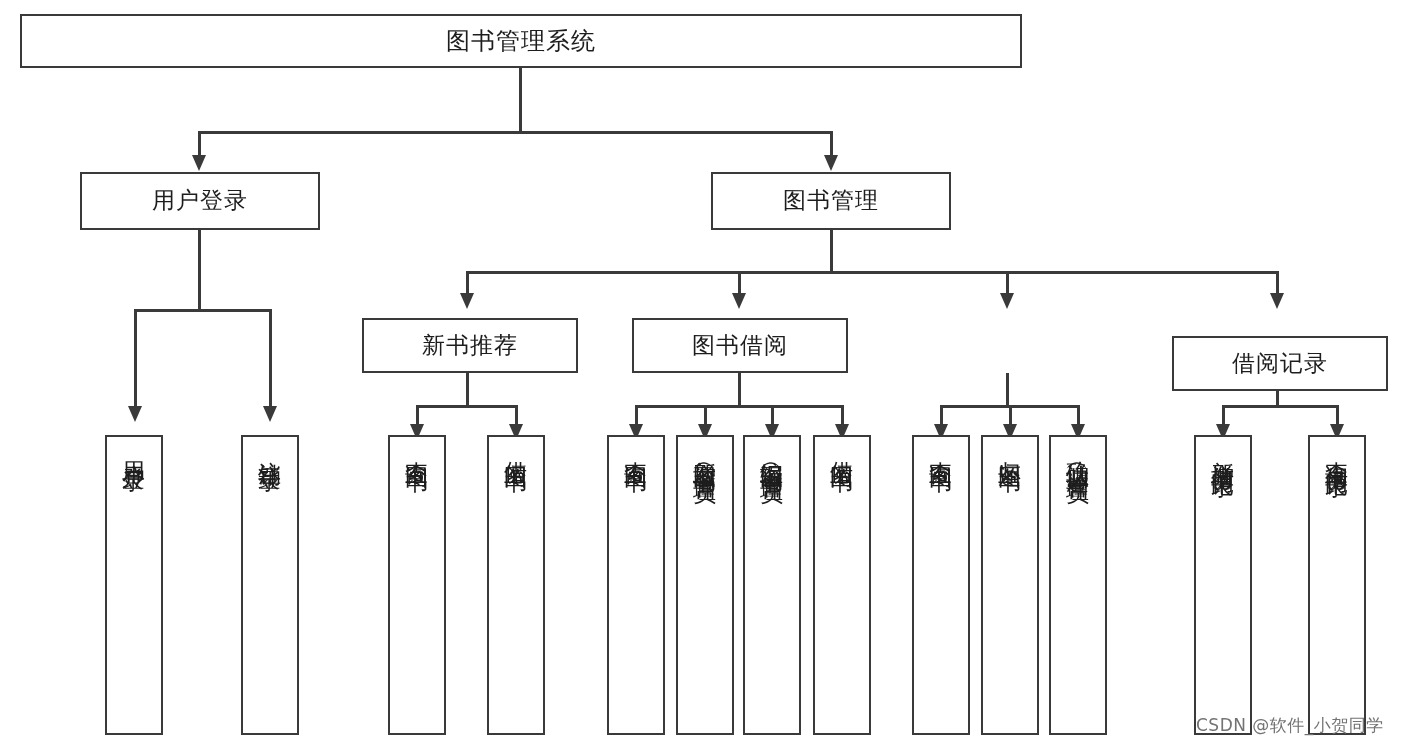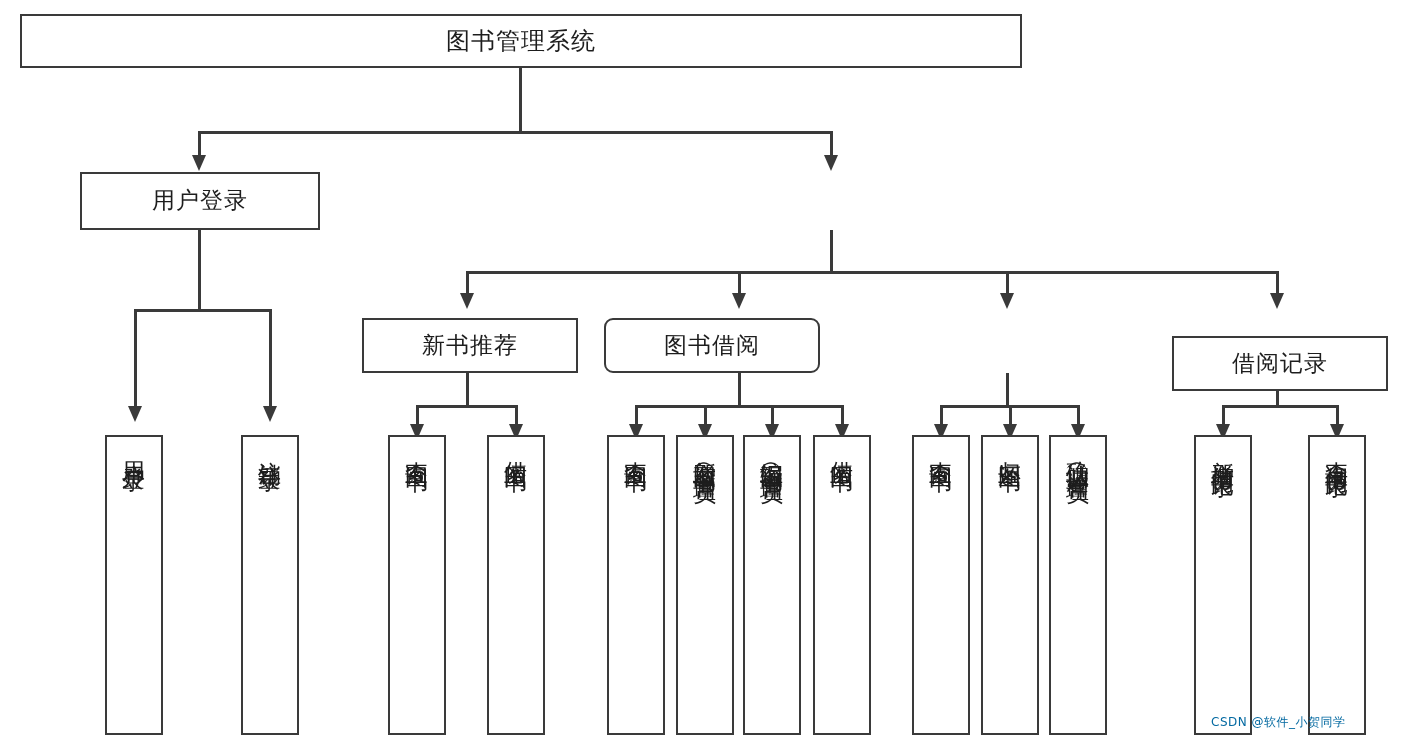--- a/index.html
+++ b/index.html
@@ -70,26 +70,25 @@
     position: absolute;
     width: 0;
     height: 0;
     border-left: 7px solid transparent;
     border-right: 7px solid transparent;
     border-top: 16px solid #3a3a3a;
     z-index: 2;
   }
   .watermark {
     position: absolute;
-    font-size: 12px;
-    color: #0369a1;
+    font-size: 17px;
+    color: #737373;
     white-space: nowrap;
     z-index: 5;
     letter-spacing: 0.5px;
-    padding-left: 15px;
   }
 </style>
 </head>
 <body>
 
 <div id="canvas">
 
   <div class="node h root" style="left:20px; top:14px; width:1002px; height:54px;">
     <span>图书管理系统</span>
   </div>
@@ -98,20 +97,23 @@
 
   <div class="hline" style="left:198px; top:131px; width:634px;"></div>
 
   <div class="vline" style="left:198px; top:131px; height:27px;"></div>
   <div class="arrow" style="left:192px; top:155px;"></div>
   <div class="vline" style="left:830px; top:131px; height:27px;"></div>
   <div class="arrow" style="left:824px; top:155px;"></div>
 
   <div class="node h" style="left:80px; top:172px; width:240px; height:58px;">
     <span>用户登录</span>
+  </div>
+  <div class="node h" style="left:711px; top:172px; width:240px; height:58px;">
+    <span>图书管理</span>
   </div>
 
   <div class="vline" style="left:198px; top:230px; height:80px;"></div>
   <div class="hline" style="left:134px; top:309px; width:135px;"></div>
   <div class="vline" style="left:134px; top:309px; height:100px;"></div>
   <div class="arrow" style="left:128px; top:406px;"></div>
   <div class="vline" style="left:269px; top:309px; height:100px;"></div>
   <div class="arrow" style="left:263px; top:406px;"></div>
 
   <div class="vline" style="left:830px; top:230px; height:42px;"></div>
@@ -121,21 +123,21 @@
   <div class="vline" style="left:738px; top:271px; height:25px;"></div>
   <div class="arrow" style="left:732px; top:293px;"></div>
   <div class="vline" style="left:1006px; top:271px; height:25px;"></div>
   <div class="arrow" style="left:1000px; top:293px;"></div>
   <div class="vline" style="left:1276px; top:271px; height:25px;"></div>
   <div class="arrow" style="left:1270px; top:293px;"></div>
 
   <div class="node h" style="left:362px; top:318px; width:216px; height:55px;">
     <span>新书推荐</span>
   </div>
-  <div class="node h" style="left:604px; top:318px; width:216px; height:55px;border-radius:9px;">
+  <div class="node h" style="left:632px; top:318px; width:216px; height:55px;">
     <span>图书借阅</span>
   </div>
   <div class="node h" style="left:1172px; top:336px; width:216px; height:55px;">
     <span>借阅记录</span>
   </div>
 
   <div class="vline" style="left:466px; top:373px; height:33px;"></div>
   <div class="hline" style="left:416px; top:405px; width:102px;"></div>
   <div class="vline" style="left:416px; top:405px; height:22px;"></div>
   <div class="arrow" style="left:410px; top:424px;"></div>

